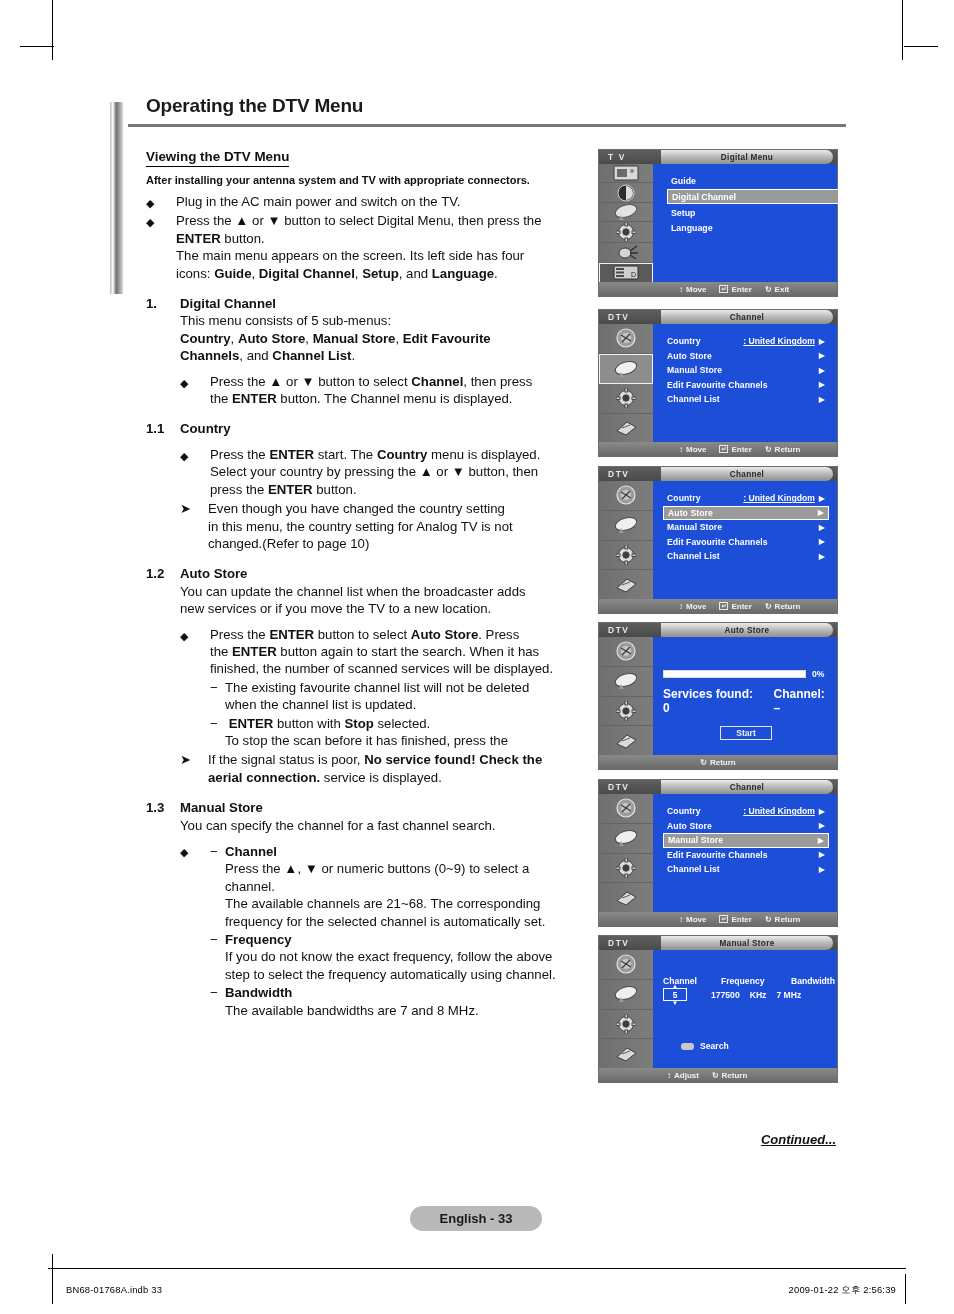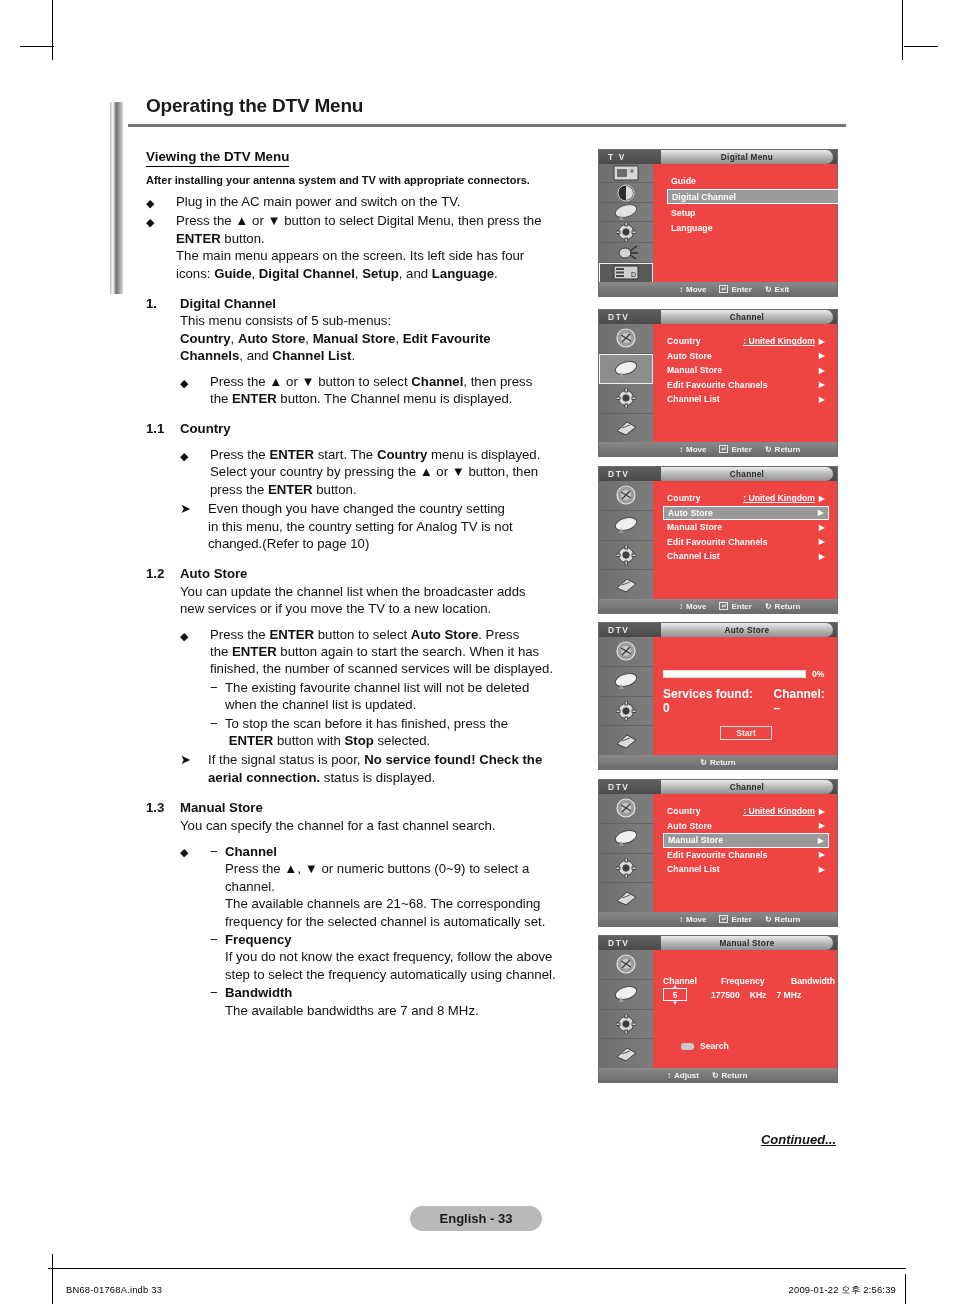--- a/index.html
+++ b/index.html
@@ -66,21 +66,21 @@
 
   .dash-row { display: flex; margin-top: 1px; }
   .dash-row .dk { width: 15px; flex: 0 0 15px; }
   .dash-row .db { flex: 1; }
 
   .sub-item { margin-top: 1px; }
 
   
   .osd {
     position: absolute; left: 598px; width: 240px; height: 148px;
-    background: #ef4444; border: 1px solid #6d6d6d;
+    background: #1d4ed8; border: 1px solid #6d6d6d;
     font-size: 7.6px; color: #ffffff;
   }
   .osd-top {
     position: relative; height: 14px;
     background: linear-gradient(to bottom,#5f5f5f 0%,#4a4a4a 100%);
   }
   .osd-src {
     position: absolute; left: 9px; top: 2px;
     font-size: 8.4px; font-weight: bold; letter-spacing: 1.6px; color: #e8e8e8;
   }
@@ -273,32 +273,32 @@
             <div class="dash-row sub-item">
               <div class="dk">−</div>
               <div class="db">
                 <div>The existing favourite channel list will not be deleted</div>
                 <div>when the channel list is updated.</div>
               </div>
             </div>
             <div class="dash-row sub-item">
               <div class="dk">−</div>
               <div class="db">
+                <div>&nbsp;<b>ENTER</b><span> button with </span><b>Stop</b><span> selected.</span></div>
                 <div>To stop the scan before it has finished, press the</div>
-                <div>&nbsp;<b>ENTER</b><span> button with </span><b>Stop</b><span> selected.</span></div>
               </div>
             </div>
           </div>
         </div>
 
         <div class="note-row">
           <div class="nk">➤</div>
           <div class="nb">
             <div><span>If the signal status is poor, </span><b>No service found! Check the</b></div>
-            <div><b>aerial connection.</b><span> status is displayed.</span></div>
+            <div><b>aerial connection.</b><span> service is displayed.</span></div>
           </div>
         </div>
       </div>
     </div>
 
     <div class="sub-numsec">
       <div class="num">1.3</div>
       <div class="body">
         <div class="b">Manual Store</div>
         <div>You can specify the channel for a fast channel search.</div>

